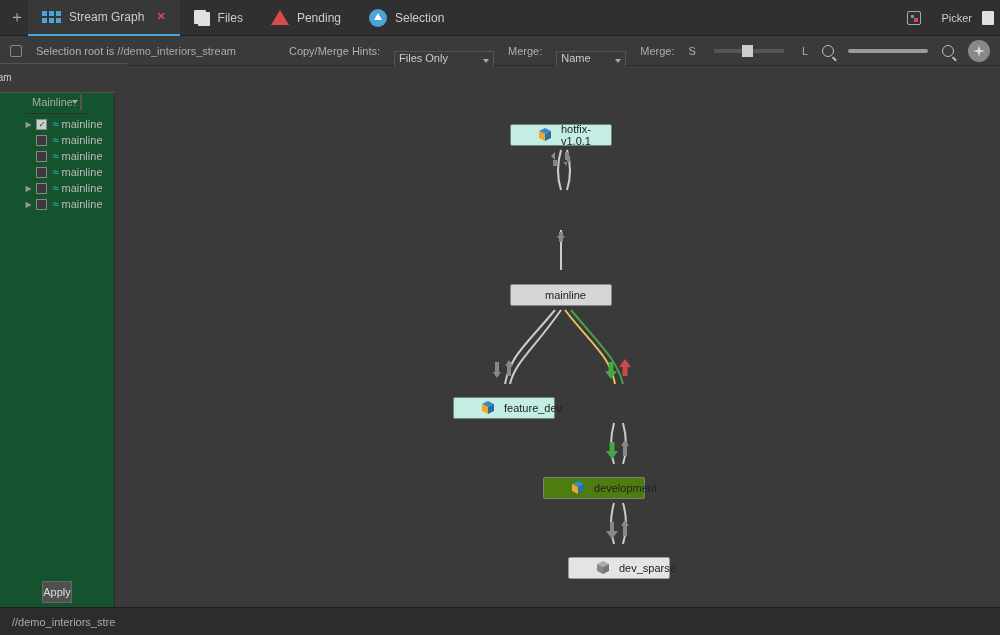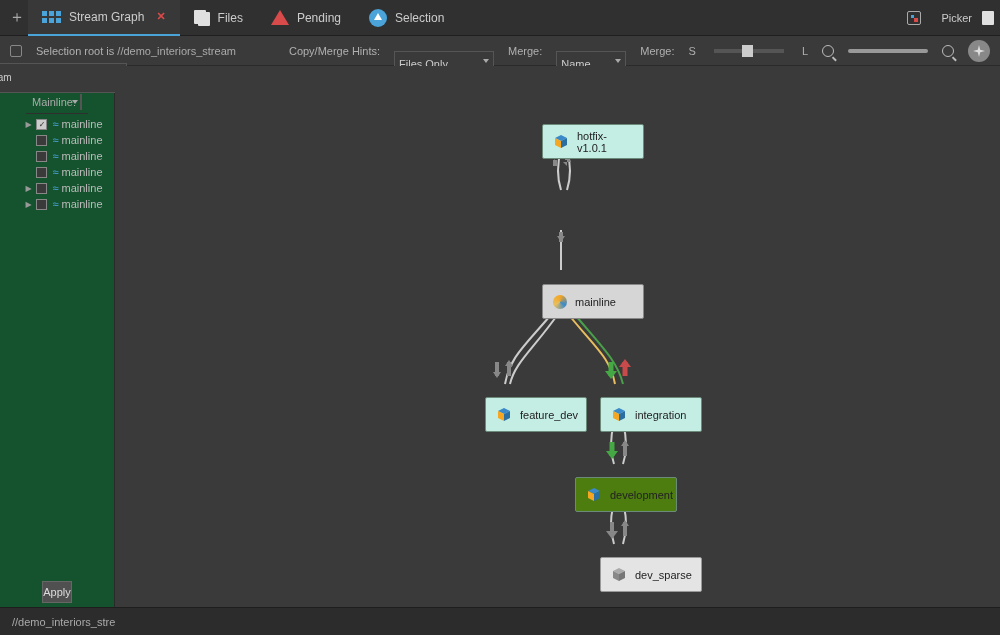--- a/index.html
+++ b/index.html
@@ -122,21 +122,21 @@
   .toolbar-spacer { flex: 1; }
   select, .dropdown {
     background: #3a3a3a;
     border: 1px solid #555;
     color: #ccc;
     font-size: 11px;
     height: 20px;
     padding: 0 4px;
   }
   .dropdown {
-    display: flex; align-items: flex-end;
+    display: flex; align-items: flex-start;
     gap: 4px;
     min-width: 70px;
     position: relative;
     padding-right: 12px;
     margin-top: 21px;
   }
   .dropdown::after {
     content: "";
     position: absolute; right: 4px; top: 7px;
     width: 0; height: 0;
@@ -294,29 +294,28 @@
   .canvas {
     position: absolute;
     left: 115px; top: 66px;
     right: 0; bottom: 28px;
     background: #3a3a3a;
     overflow: hidden;
   }
   .node {
     position: absolute;
     min-width: 100px;
-    height: 35px;
+    height: 22px;
     border: 1px solid #6c8a7a;
     border-radius: 2px;
     display: flex; align-items: center;
-    padding: 0 10px;
+    padding: 0 26px;
     gap: 8px;
     font-size: 11px;
     color: #222;
-    margin-left: 32px;
   }
   .node.hotfix { background: #c4ede4; left: 395px; top: 58px; width: 102px; }
   .node.release { background: #f5cc7a; border-color: #c79a44; left: 395px; top: 138px; width: 102px; }
   .node.mainline { background: #d6d6d6; border-color: #888; left: 395px; top: 218px; width: 102px; }
   .node.feature  { background: #c4ede4; left: 338px; top: 331px; width: 102px; }
   .node.integ    { background: #c4ede4; left: 453px; top: 331px; width: 102px; }
   .node.dev      { background: #4d7c0f; left: 428px; top: 411px; width: 102px; }
   .node.sparse   { background: #e4e4e4; border-color:#999; left: 453px; top: 491px; width: 102px; }
   .node .icon { width: 16px; height: 16px; }
   .cube-icon svg { width: 16px; height: 16px; }
@@ -539,30 +538,20 @@
   <div class="node feature">
     <span class="icon cube-icon">
       <svg viewBox="0 0 16 16">
           <path fill="#3a89c9" d="M8 1 L14 4 L8 7 L2 4 Z"></path>
           <path fill="#f5a623" d="M2 4 L8 7 L8 14 L2 11 Z"></path>
           <path fill="#2b6ea0" d="M14 4 L8 7 L8 14 L14 11 Z"></path>
         </svg>
     </span>
     <span>feature_dev</span>
   </div>
-  <div class="node integ">
-    <span class="icon cube-icon">
-      <svg viewBox="0 0 16 16">
-          <path fill="#3a89c9" d="M8 1 L14 4 L8 7 L2 4 Z"></path>
-          <path fill="#f5a623" d="M2 4 L8 7 L8 14 L2 11 Z"></path>
-          <path fill="#2b6ea0" d="M14 4 L8 7 L8 14 L14 11 Z"></path>
-        </svg>
-    </span>
-    <span>integration</span>
-  </div>
   <div class="node dev">
     <span class="icon cube-icon">
       <svg viewBox="0 0 16 16">
           <path fill="#3a89c9" d="M8 1 L14 4 L8 7 L2 4 Z"></path>
           <path fill="#f5a623" d="M2 4 L8 7 L8 14 L2 11 Z"></path>
           <path fill="#2b6ea0" d="M14 4 L8 7 L8 14 L14 11 Z"></path>
         </svg>
     </span>
     <span>development</span>
   </div>

